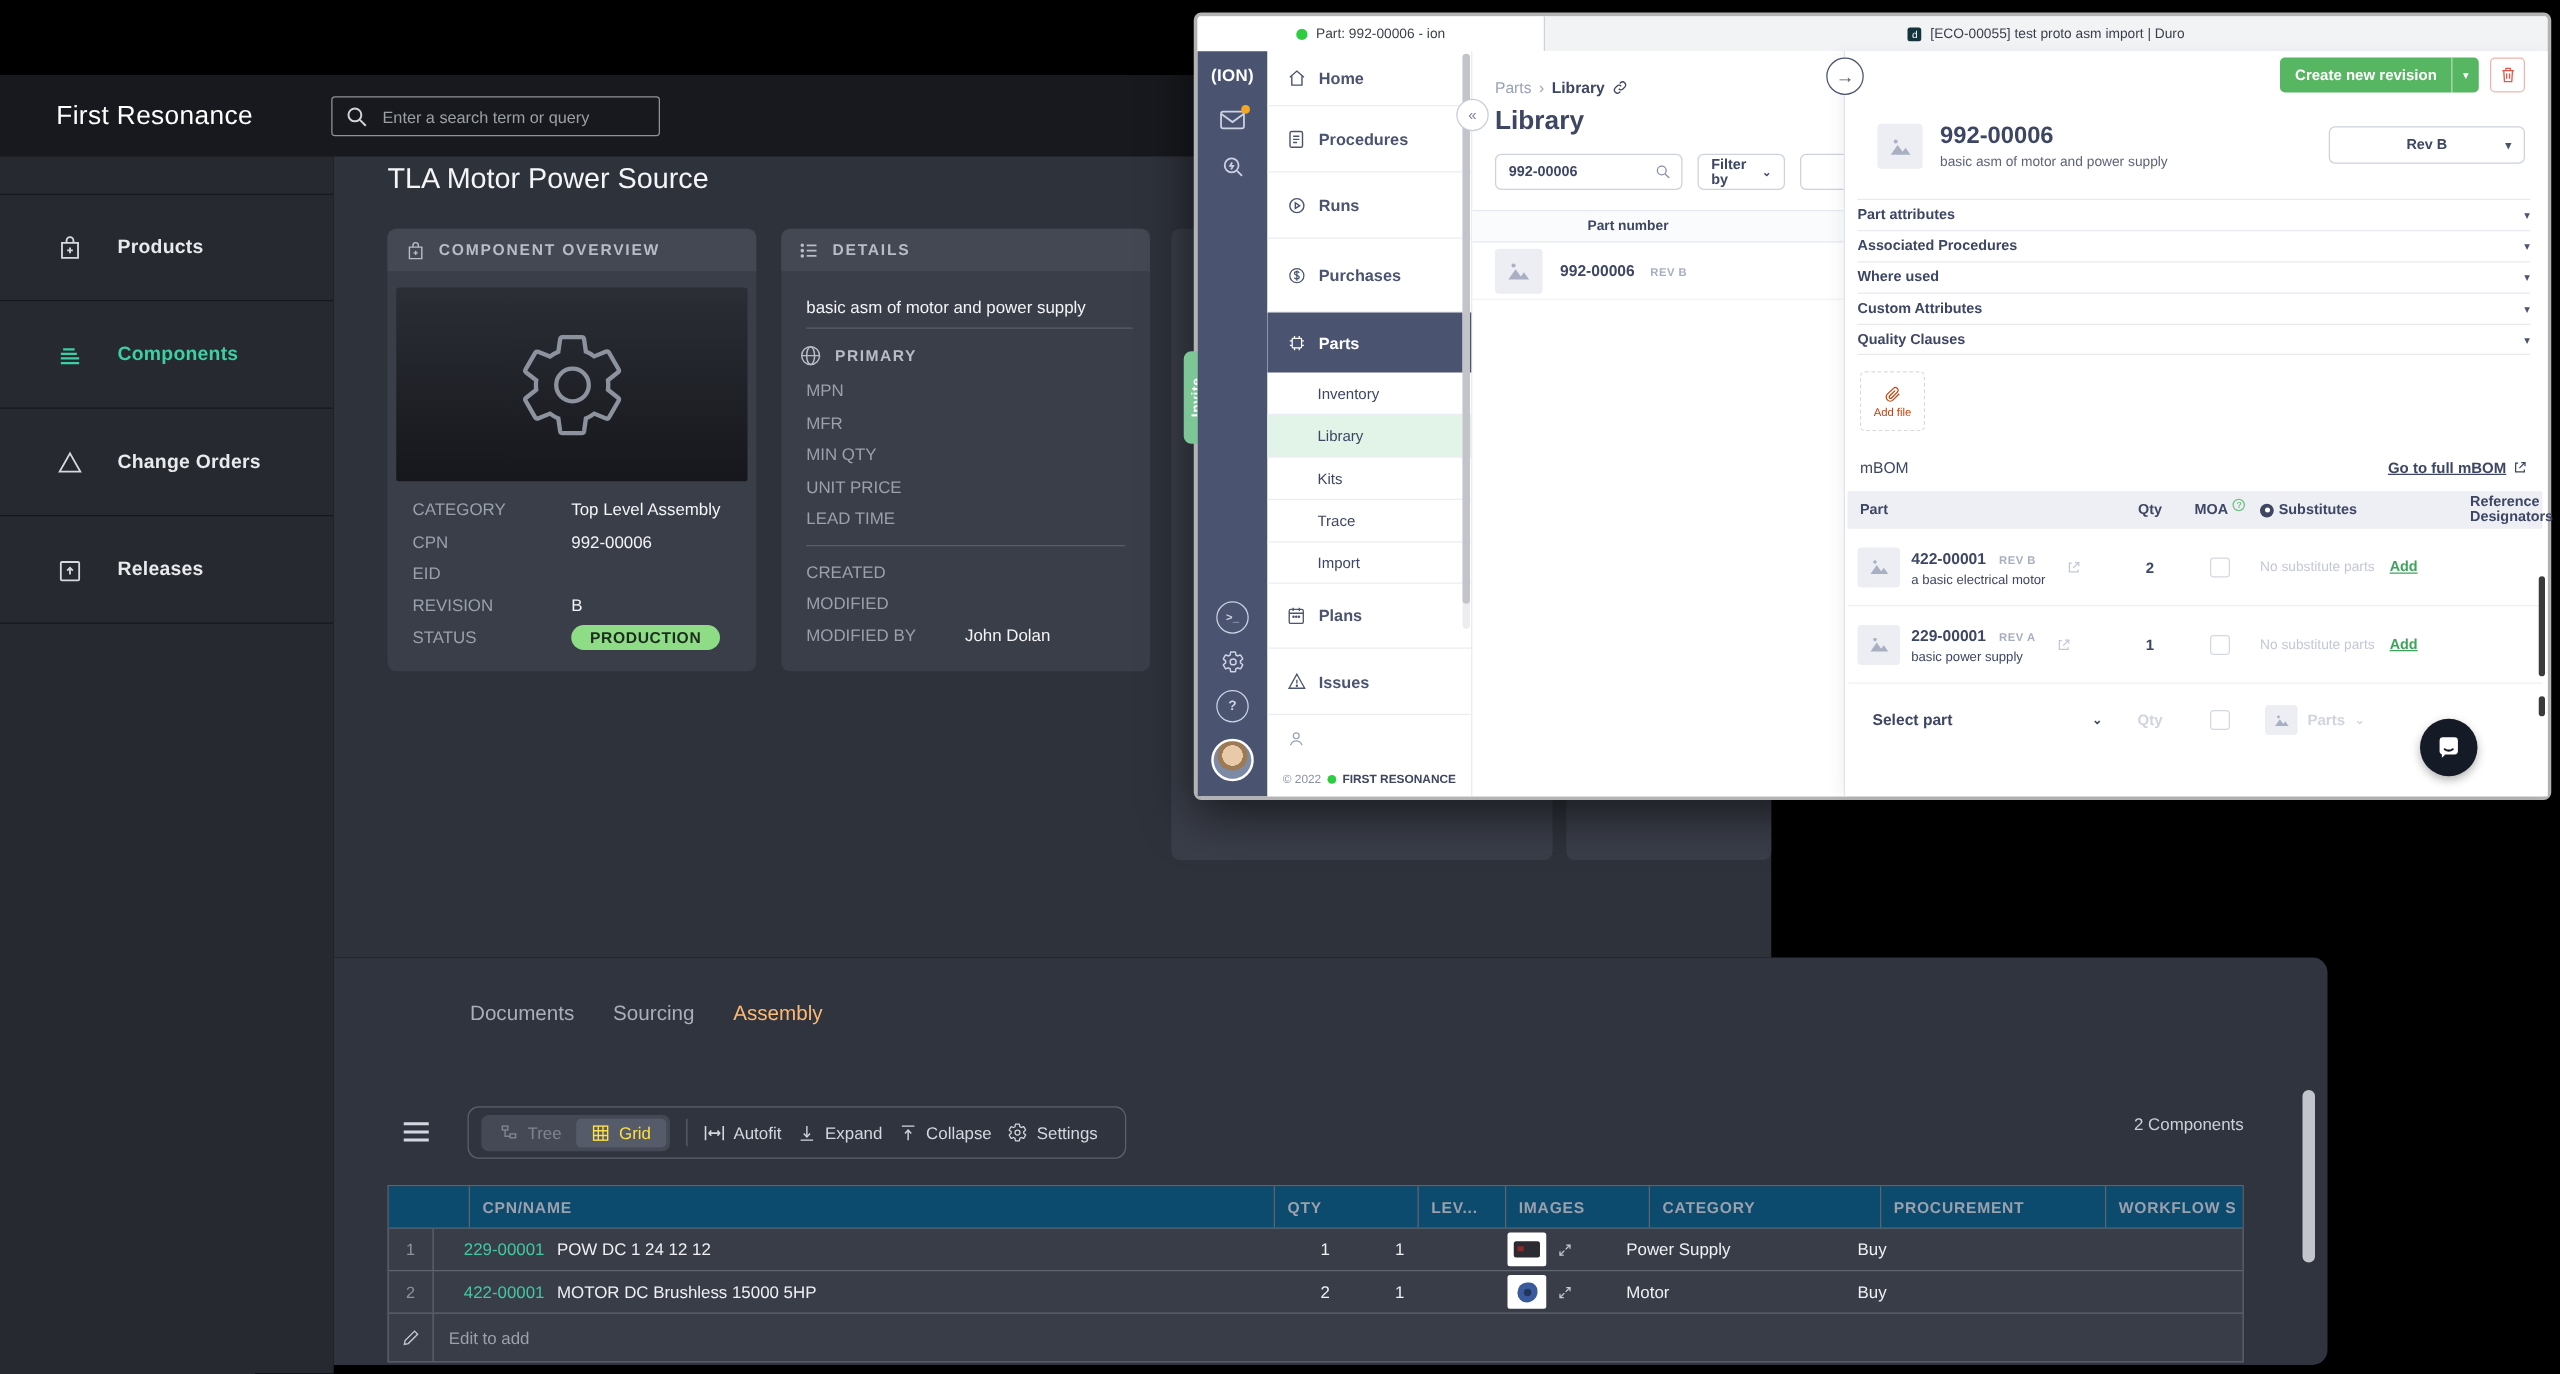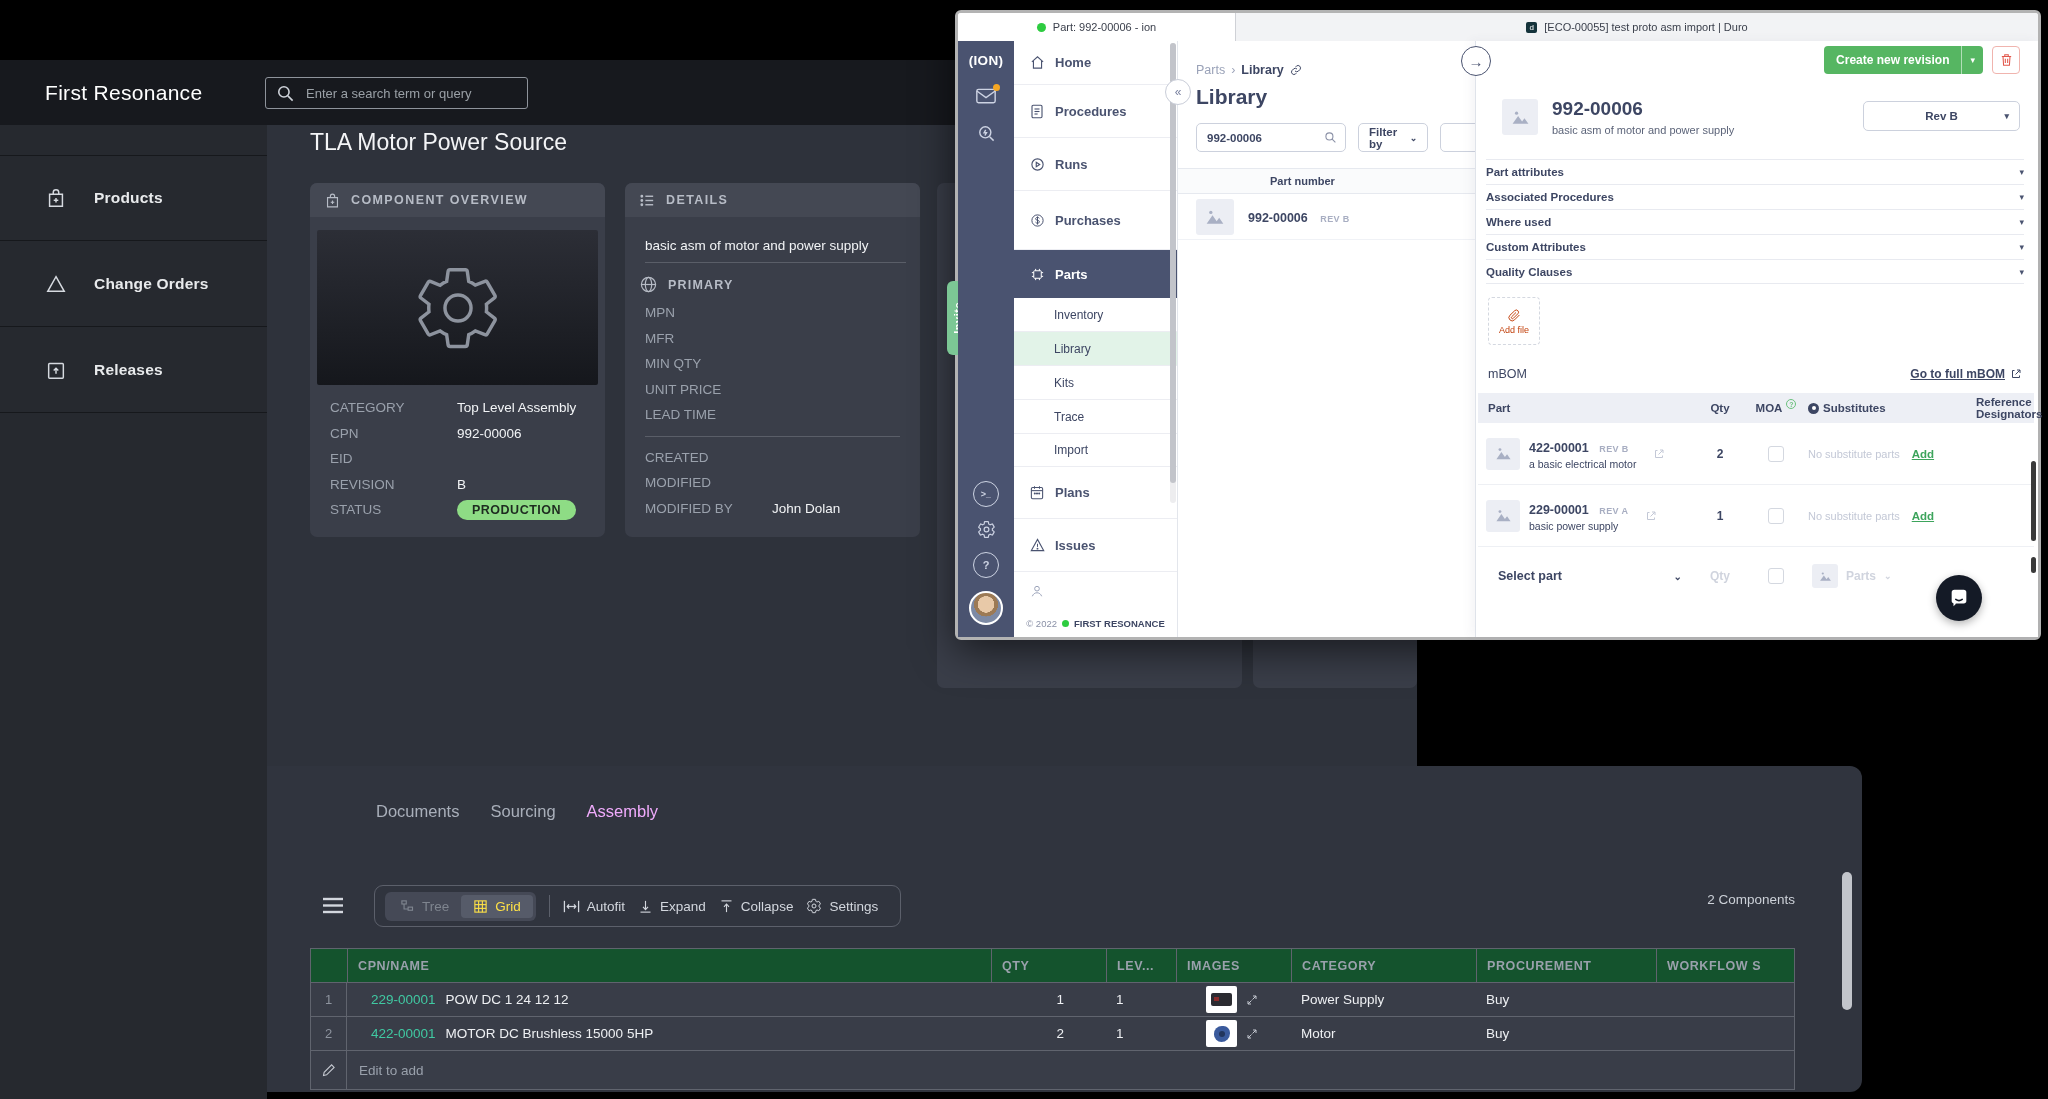--- a/index.html
+++ b/index.html
@@ -34,32 +34,32 @@
   .frow .fv{color:#f2f4f6;}
   .pill{background:#8edc85;color:#1e2b20;font-size:12.5px;font-weight:600;padding:3px 15px;border-radius:12px;letter-spacing:.5px;}
   .desc-line{margin:21px 14px 0 20px;color:#f2f4f6;font-size:13.5px;white-space:nowrap;overflow:hidden;border-bottom:1px solid #5a5e68;padding-bottom:9px;}
   .sect-row{display:flex;align-items:center;gap:10px;padding:12px 20px 6px 14px;color:#b7bcc6;}
   .sect-row .st{font-size:12.5px;font-weight:700;letter-spacing:1.2px;}
   .divider{border-top:1px solid #5a5e68;margin:8px 20px;}
 
   .bottom-panel{position:absolute;left:267px;top:766px;width:1595px;height:326px;background:#30343e;border-radius:0 12px 12px 0;}
   .doc-tabs{position:absolute;left:109px;top:36px;display:flex;gap:31px;}
   .doc-tab{font-size:16.5px;font-weight:500;color:#a9afba;cursor:pointer;}
-  .doc-tab.active{color:#f0abfc;}
+  .doc-tab.active{color:#fdba74;}
   .hamburger{position:absolute;left:55px;top:131px;width:22px;color:#d3d7de;cursor:pointer;}
   .toolbar{position:absolute;left:107px;top:119px;width:527px;height:42px;border:1px solid #5c606b;border-radius:9px;display:flex;align-items:center;padding:0 10px;gap:13px;}
   .seg{display:flex;background:#454956;border-radius:6px;padding:3px;}
   .seg-btn{display:flex;align-items:center;gap:7px;padding:4px 12px;border-radius:4px;font-size:13.5px;color:#7f858f;cursor:pointer;}
   .seg-btn.on{background:#565b69;color:#fde047;}
   .tsep{width:1px;height:22px;background:#5c606b;}
   .tool-btn{display:flex;align-items:center;gap:7px;color:#d3d7de;font-size:13.5px;cursor:pointer;}
   .comp-count{position:absolute;left:1353px;top:126px;width:175px;text-align:right;color:#ccd1d8;font-size:13.5px;}
   .atable{position:absolute;left:43px;top:182px;width:1485px;border:1px solid #60646e;background:#393d48;}
   .agrid{display:grid;grid-template-columns:36px 644px 115px 70px 115px 185px 180px 1fr;align-items:center;}
-  .ahead{height:34px;background:#14532d;border-bottom:1px solid #60646e;}
+  .ahead{height:34px;background:#0c4a6e;border-bottom:1px solid #60646e;padding-left:28px;}
   .ahead .hc{color:#9aa1ac;font-size:12.5px;font-weight:700;letter-spacing:.6px;padding-left:10px;height:100%;display:flex;align-items:center;border-left:1px solid #60646e;overflow:hidden;white-space:nowrap;}
   .arow{height:34px;border-bottom:1px solid #60646e;}
   .arow .num{color:#8d939e;font-size:13px;text-align:center;height:100%;display:flex;align-items:center;justify-content:center;border-right:1px solid #60646e;}
   .cellname{display:flex;align-items:center;gap:10px;padding-left:24px;font-size:13.5px;}
   .cpn{color:#40c9a2;cursor:pointer;}
   .pname{color:#eef0f3;}
   .qtyc{color:#eef0f3;font-size:13.5px;text-align:right;padding-right:42px;}
   .levc{color:#eef0f3;font-size:13.5px;padding-left:10px;}
   .imgc{display:flex;align-items:center;gap:9px;padding-left:30px;}
   .thumb{width:31px;height:27px;background:#fff;border-radius:2px;display:flex;align-items:center;justify-content:center;}
@@ -188,20 +188,31 @@
       <span class="sicon">
         <svg width="22" height="22" viewBox="0 0 24 24" fill="none" stroke="currentColor" stroke-width="1.6">
             <path d="M5 8h14v13H5z"></path>
             <path d="M9 8V6a3 3 0 0 1 6 0v2"></path>
             <line x1="12" y1="12" x2="12" y2="17"></line>
             <line x1="9.5" y1="14.5" x2="14.5" y2="14.5"></line>
           </svg>
       </span>
       <span class="lbl">Products</span>
     </div>
+    <div class="side-item active">
+      <span class="sicon">
+        <svg width="22" height="22" viewBox="0 0 24 24" fill="none" stroke="currentColor" stroke-width="2">
+            <line x1="6" y1="7" x2="16" y2="7"></line>
+            <line x1="4" y1="11" x2="18" y2="11"></line>
+            <line x1="4" y1="15" x2="20" y2="15"></line>
+            <line x1="4" y1="19" x2="20" y2="19"></line>
+          </svg>
+      </span>
+      <span class="lbl">Components</span>
+    </div>
     <div class="side-item">
       <span class="sicon">
         <svg width="22" height="22" viewBox="0 0 24 24" fill="none" stroke="currentColor" stroke-width="1.6">
             <path d="M12 4 21 20 H3 Z"></path>
           </svg>
       </span>
       <span class="lbl">Change Orders</span>
     </div>
     <div class="side-item">
       <span class="sicon">

